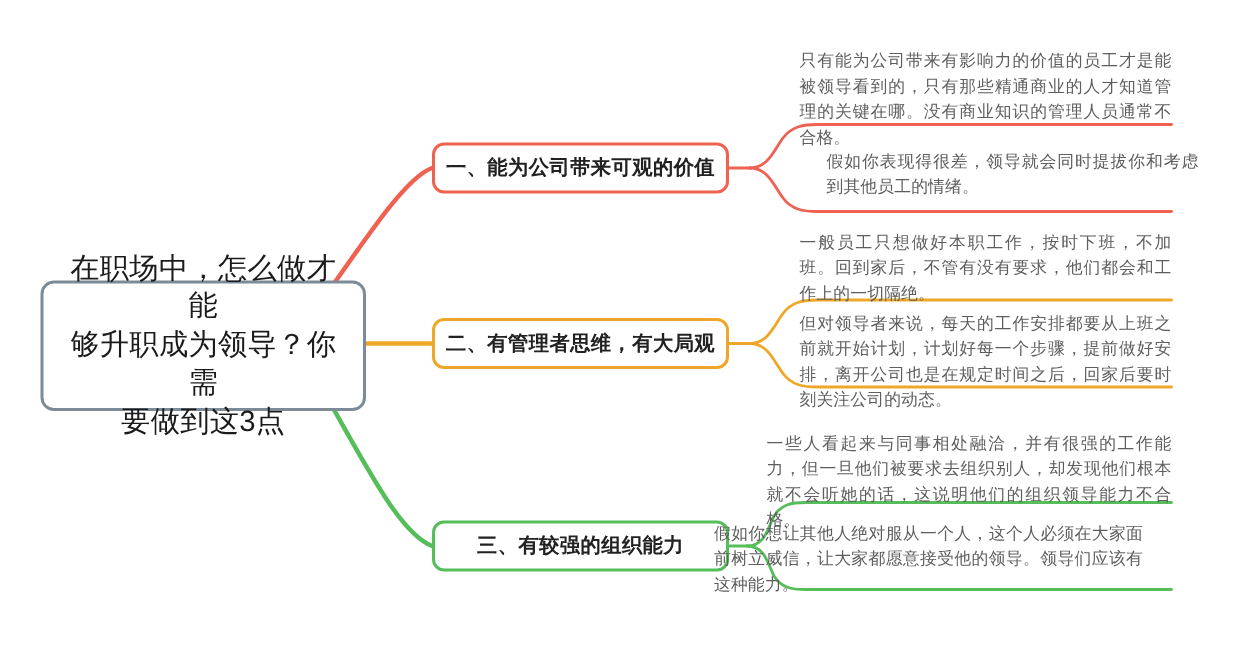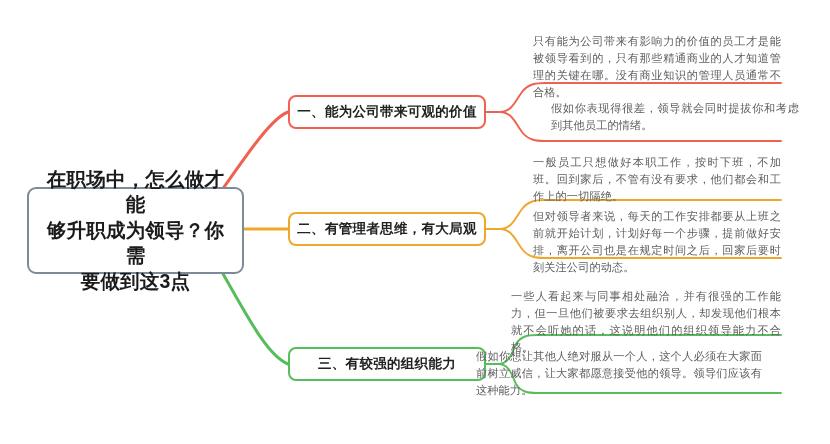--- a/index.html
+++ b/index.html
@@ -38,21 +38,21 @@
     border: 2px solid #7d8b99;
     border-radius: 9px;
     background: #ffffff;
     display: flex;
     align-items: center;
     justify-content: center;
     padding: 2px 9px;
   }
   .root-text {
     font-size: 19.5px;
-    font-weight: bold;
+    font-weight: normal;
     line-height: 1.30;
     color: #1b1b1b;
     text-align: center;
     letter-spacing: 0.2px;
     white-space: pre-line;
   }
   
   .branch-node {
     position: absolute;
     box-sizing: border-box;

